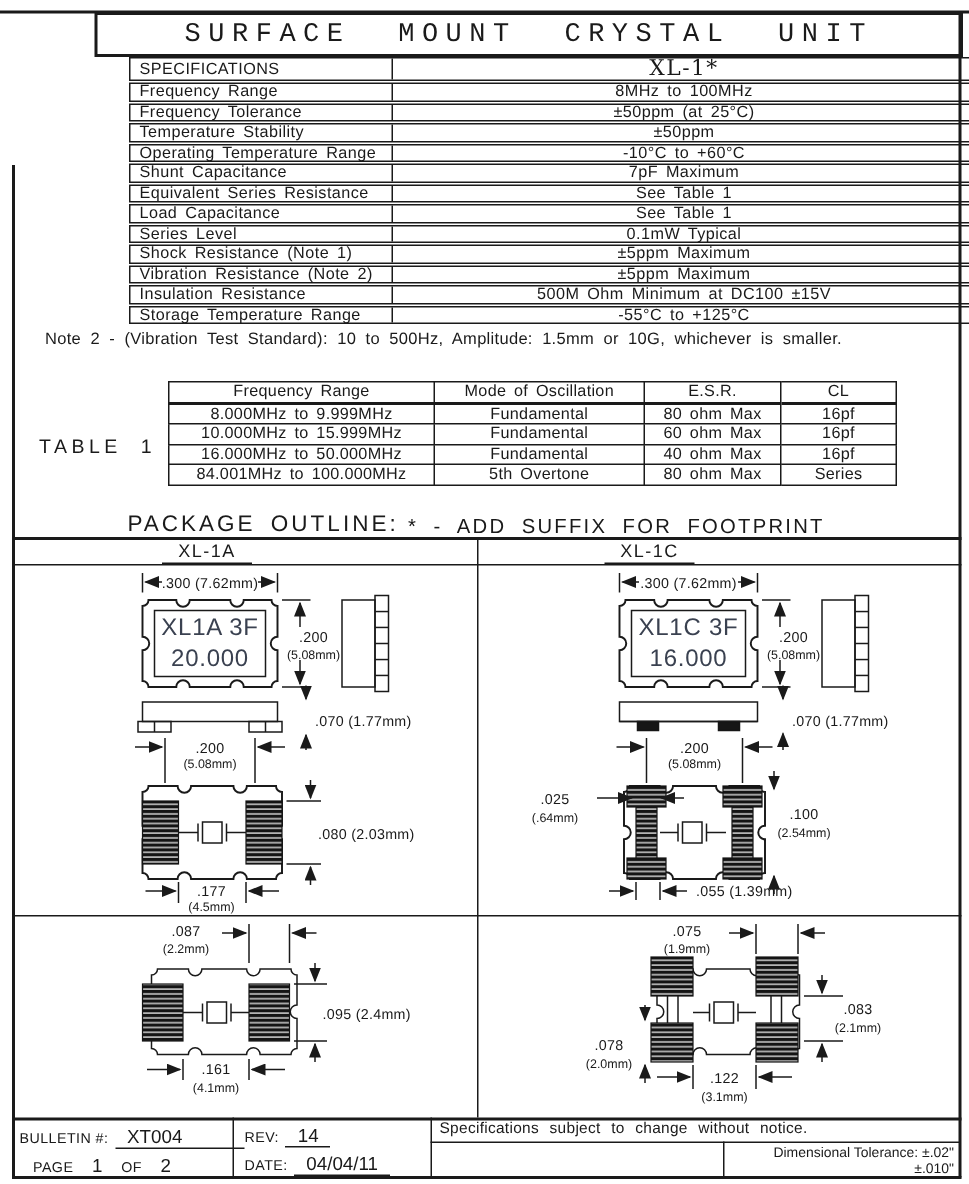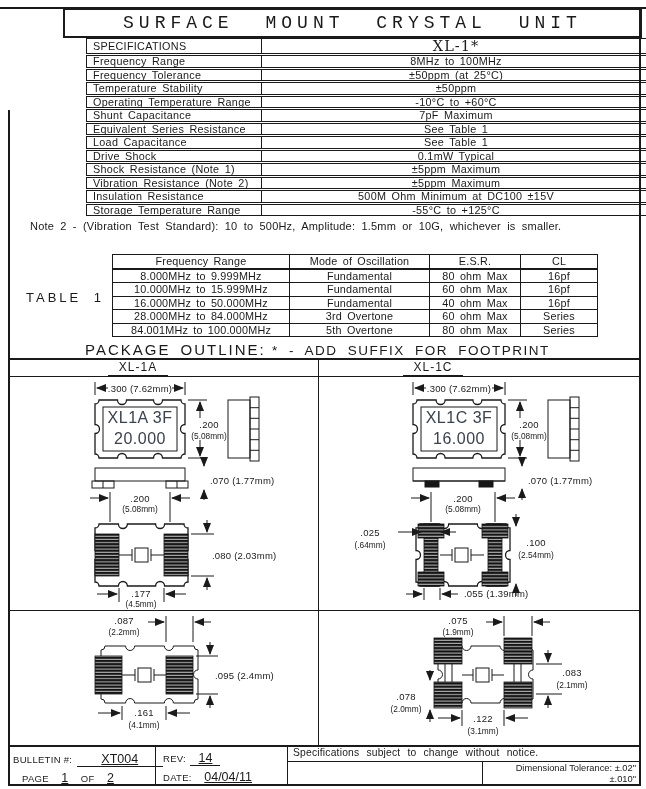--- a/index.html
+++ b/index.html
@@ -36,21 +36,21 @@
   svg{position:absolute;overflow:visible;}
   .ln{stroke:#1a1a1a;stroke-width:1;fill:none;}
   .ln2{stroke:#1a1a1a;stroke-width:1.3;fill:none;}
   .dt{font-family:"Liberation Sans", sans-serif;font-size:9.5px;fill:#1a1a1a;letter-spacing:.2px;}
   .ds{font-family:"Liberation Sans", sans-serif;font-size:8.3px;fill:#1a1a1a;}
   .mk{font-family:"Liberation Sans", sans-serif;font-size:16px;fill:#3a4150;letter-spacing:.5px;}
   .padfill{fill:url(#hatch);stroke:#141414;stroke-width:.8;}
   .solid{fill:#161616;stroke:#161616;}
   
   .f-lbl{font-size:9.5px;letter-spacing:.3px;}
-  .f-val{font-size:12.5px;border-bottom:1px solid #1a1a1a;padding:0 8px;text-align:center;display:inline-block;text-decoration:underline;}
+  .f-val{font-size:12.5px;border-bottom:1px solid #1a1a1a;padding:0 8px;display:inline-block;}
   #f-notice{position:absolute;left:293px;top:747px;font-size:10.3px;word-spacing:4px;letter-spacing:.2px;}
   #f-copy{position:absolute;left:557px;top:791px;font-size:12px;font-style:italic;font-weight:normal;
           font-family:"DejaVu Serif", serif;white-space:nowrap;}
   #f-tol{position:absolute;left:488px;top:763px;width:148px;text-align:right;font-size:9.3px;line-height:10.5px;}
 </style>
 </head>
 <body>
 
 <svg width="0" height="0" style="position:absolute" aria-hidden="true">
   <defs>
@@ -102,21 +102,21 @@
       </div>
     <div class="srow">
         <div class="l">Equivalent Series Resistance</div>
         <div class="v">See Table 1</div>
       </div>
     <div class="srow">
         <div class="l">Load Capacitance</div>
         <div class="v">See Table 1</div>
       </div>
     <div class="srow">
-        <div class="l">Drive Shock</div>
+        <div class="l">Series Level</div>
         <div class="v">0.1mW Typical</div>
       </div>
     <div class="srow">
         <div class="l">Shock Resistance (Note 1)</div>
         <div class="v">±5ppm Maximum</div>
       </div>
     <div class="srow">
         <div class="l">Vibration Resistance (Note 2)</div>
         <div class="v">±5ppm Maximum</div>
       </div>
@@ -155,26 +155,20 @@
           <td>60 ohm Max</td>
           <td>16pf</td>
         </tr>
     <tr>
           <td>16.000MHz to 50.000MHz</td>
           <td>Fundamental</td>
           <td>40 ohm Max</td>
           <td>16pf</td>
         </tr>
     <tr>
-          <td>28.000MHz to 84.000MHz</td>
-          <td>3rd Overtone</td>
-          <td>60 ohm Max</td>
-          <td>Series</td>
-        </tr>
-    <tr>
           <td>84.001MHz to 100.000MHz</td>
           <td>5th Overtone</td>
           <td>80 ohm Max</td>
           <td>Series</td>
         </tr>
   </tbody>
     </table>
 
   <div id="po-suffix">* - ADD SUFFIX FOR FOOTPRINT</div>
   <div id="po-title">PACKAGE OUTLINE:</div>

